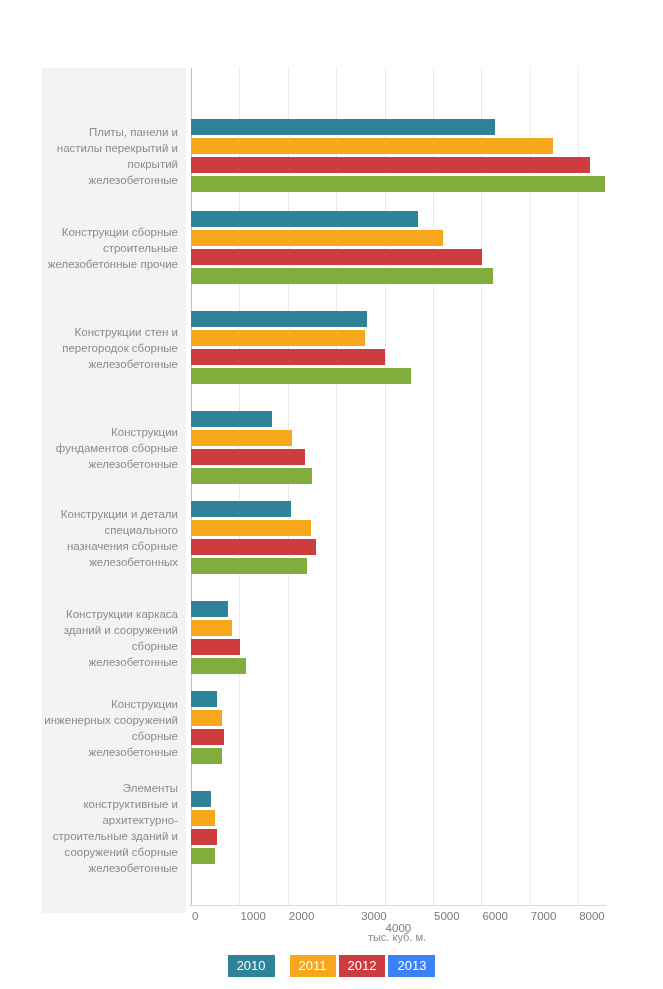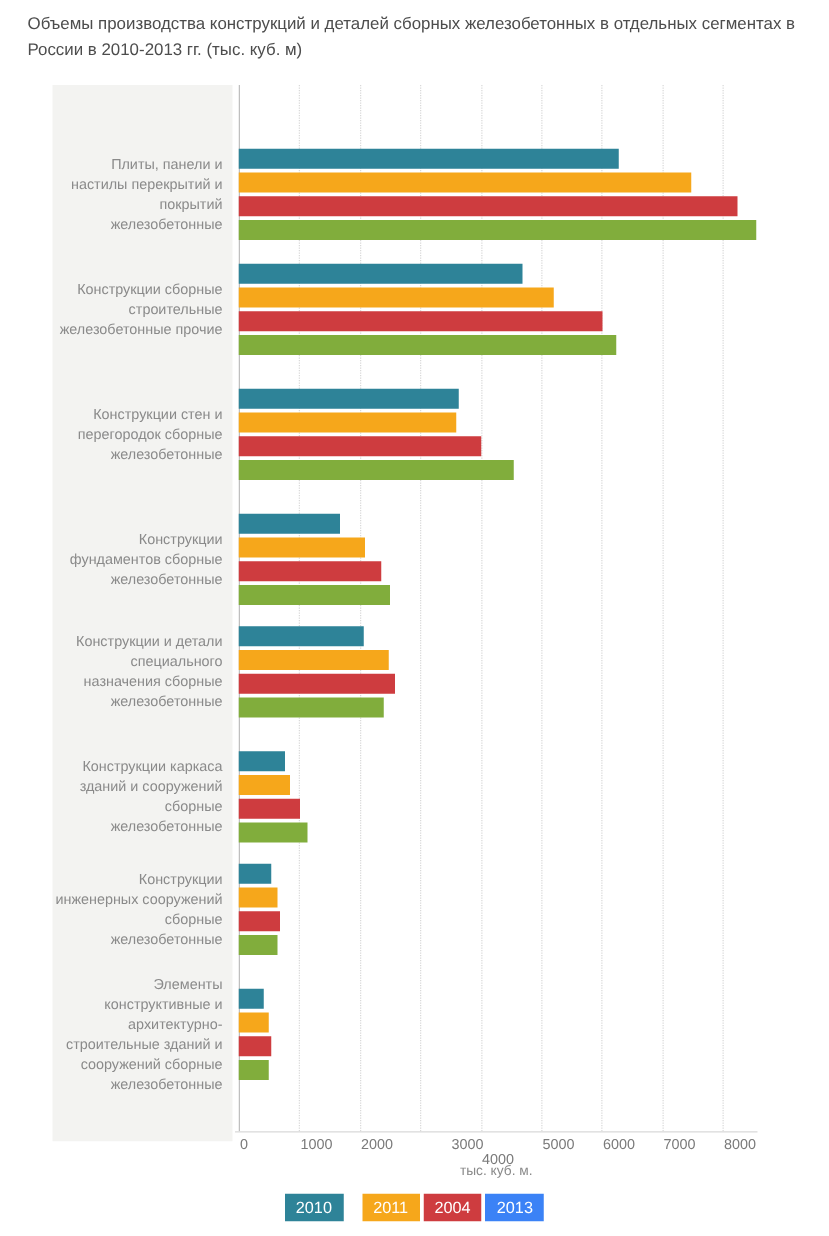--- a/index.html
+++ b/index.html
@@ -129,21 +129,20 @@
     color: #ffffff;
     font-family: "Liberation Sans", sans-serif;
     line-height: 15px;
   }
 </style>
 </head>
 <body>
 
 <div id="chart-root">
 
-  <div class="chart-title">Объемы производства конструкций и деталей сборных железобетонных в отдельных сегментах в России в 2010-2013 гг. (тыс. куб. м)</div>
 
   <div class="label-panel"></div>
 
   <div class="plot-area">
     <div id="gridlines">
         <div class="gridline axis" style="left: 3px;"></div>
         <div class="gridline" style="left: 51.4px;"></div>
         <div class="gridline" style="left: 99.8px;"></div>
         <div class="gridline" style="left: 148.2px;"></div>
         <div class="gridline" style="left: 196.6px;"></div>
@@ -204,21 +203,21 @@
       </div>
   </div>
 
   <div class="axis-base"></div>
 
   <div id="cat-labels">
       <div class="cat-label" style="left: 42px; top: 123.5px;">Плиты, панели и настилы перекрытий и покрытий железобетонные</div>
       <div class="cat-label" style="left: 42px; top: 223.5px;">Конструкции сборные строительные железобетонные прочие</div>
       <div class="cat-label" style="left: 42px; top: 323.5px;">Конструкции стен и перегородок сборные железобетонные</div>
       <div class="cat-label" style="left: 42px; top: 423.5px;">Конструкции фундаментов сборные железобетонные</div>
-      <div class="cat-label" style="left: 42px; top: 505.5px;">Конструкции и детали специального назначения сборные железобетонные</div>
+      <div class="cat-label" style="left: 42px; top: 505.5px;">Конструкции и детали специального назначения сборные железобетонных</div>
       <div class="cat-label" style="left: 42px; top: 605.5px;">Конструкции каркаса зданий и сооружений сборные железобетонные</div>
       <div class="cat-label" style="left: 42px; top: 695.5px;">Конструкции инженерных сооружений сборные железобетонные</div>
       <div class="cat-label" style="left: 42px; top: 779.5px;">Элементы конструктивные и архитектурно-строительные зданий и сооружений сборные железобетонные</div>
     </div>
   <div id="tick-labels">
       <div class="tick-label" style="left: 193px;">0</div>
       <div class="tick-label" style="left: 241.4px;">1000</div>
       <div class="tick-label" style="left: 289.8px; text-align: center;">2000</div>
       <div class="tick-label" style="left: 338.2px; margin-left: 24px;">3000</div>
       <div class="tick-label" style="left: 386.6px; margin-top: 12px;">4000</div>
@@ -226,16 +225,16 @@
       <div class="tick-label" style="left: 483.4px;">6000</div>
       <div class="tick-label" style="left: 531.8px;">7000</div>
       <div class="tick-label" style="left: 580.2px;">8000</div>
     </div>
 
   <div class="axis-title">тыс. куб. м.</div>
 
   <div class="legend" id="legend">
       <span class="legend-item" style="background: rgb(46, 131, 152);">2010</span>
       <span class="legend-item" style="background: rgb(246, 167, 27); margin-left: 12px;">2011</span>
-      <span class="legend-item" style="background: rgb(206, 60, 63);">2004</span>
+      <span class="legend-item" style="background: rgb(206, 60, 63);">2012</span>
       <span class="legend-item" style="background: #3b82f6;">2013</span>
     </div>
 </div>
 
 </body></html>

